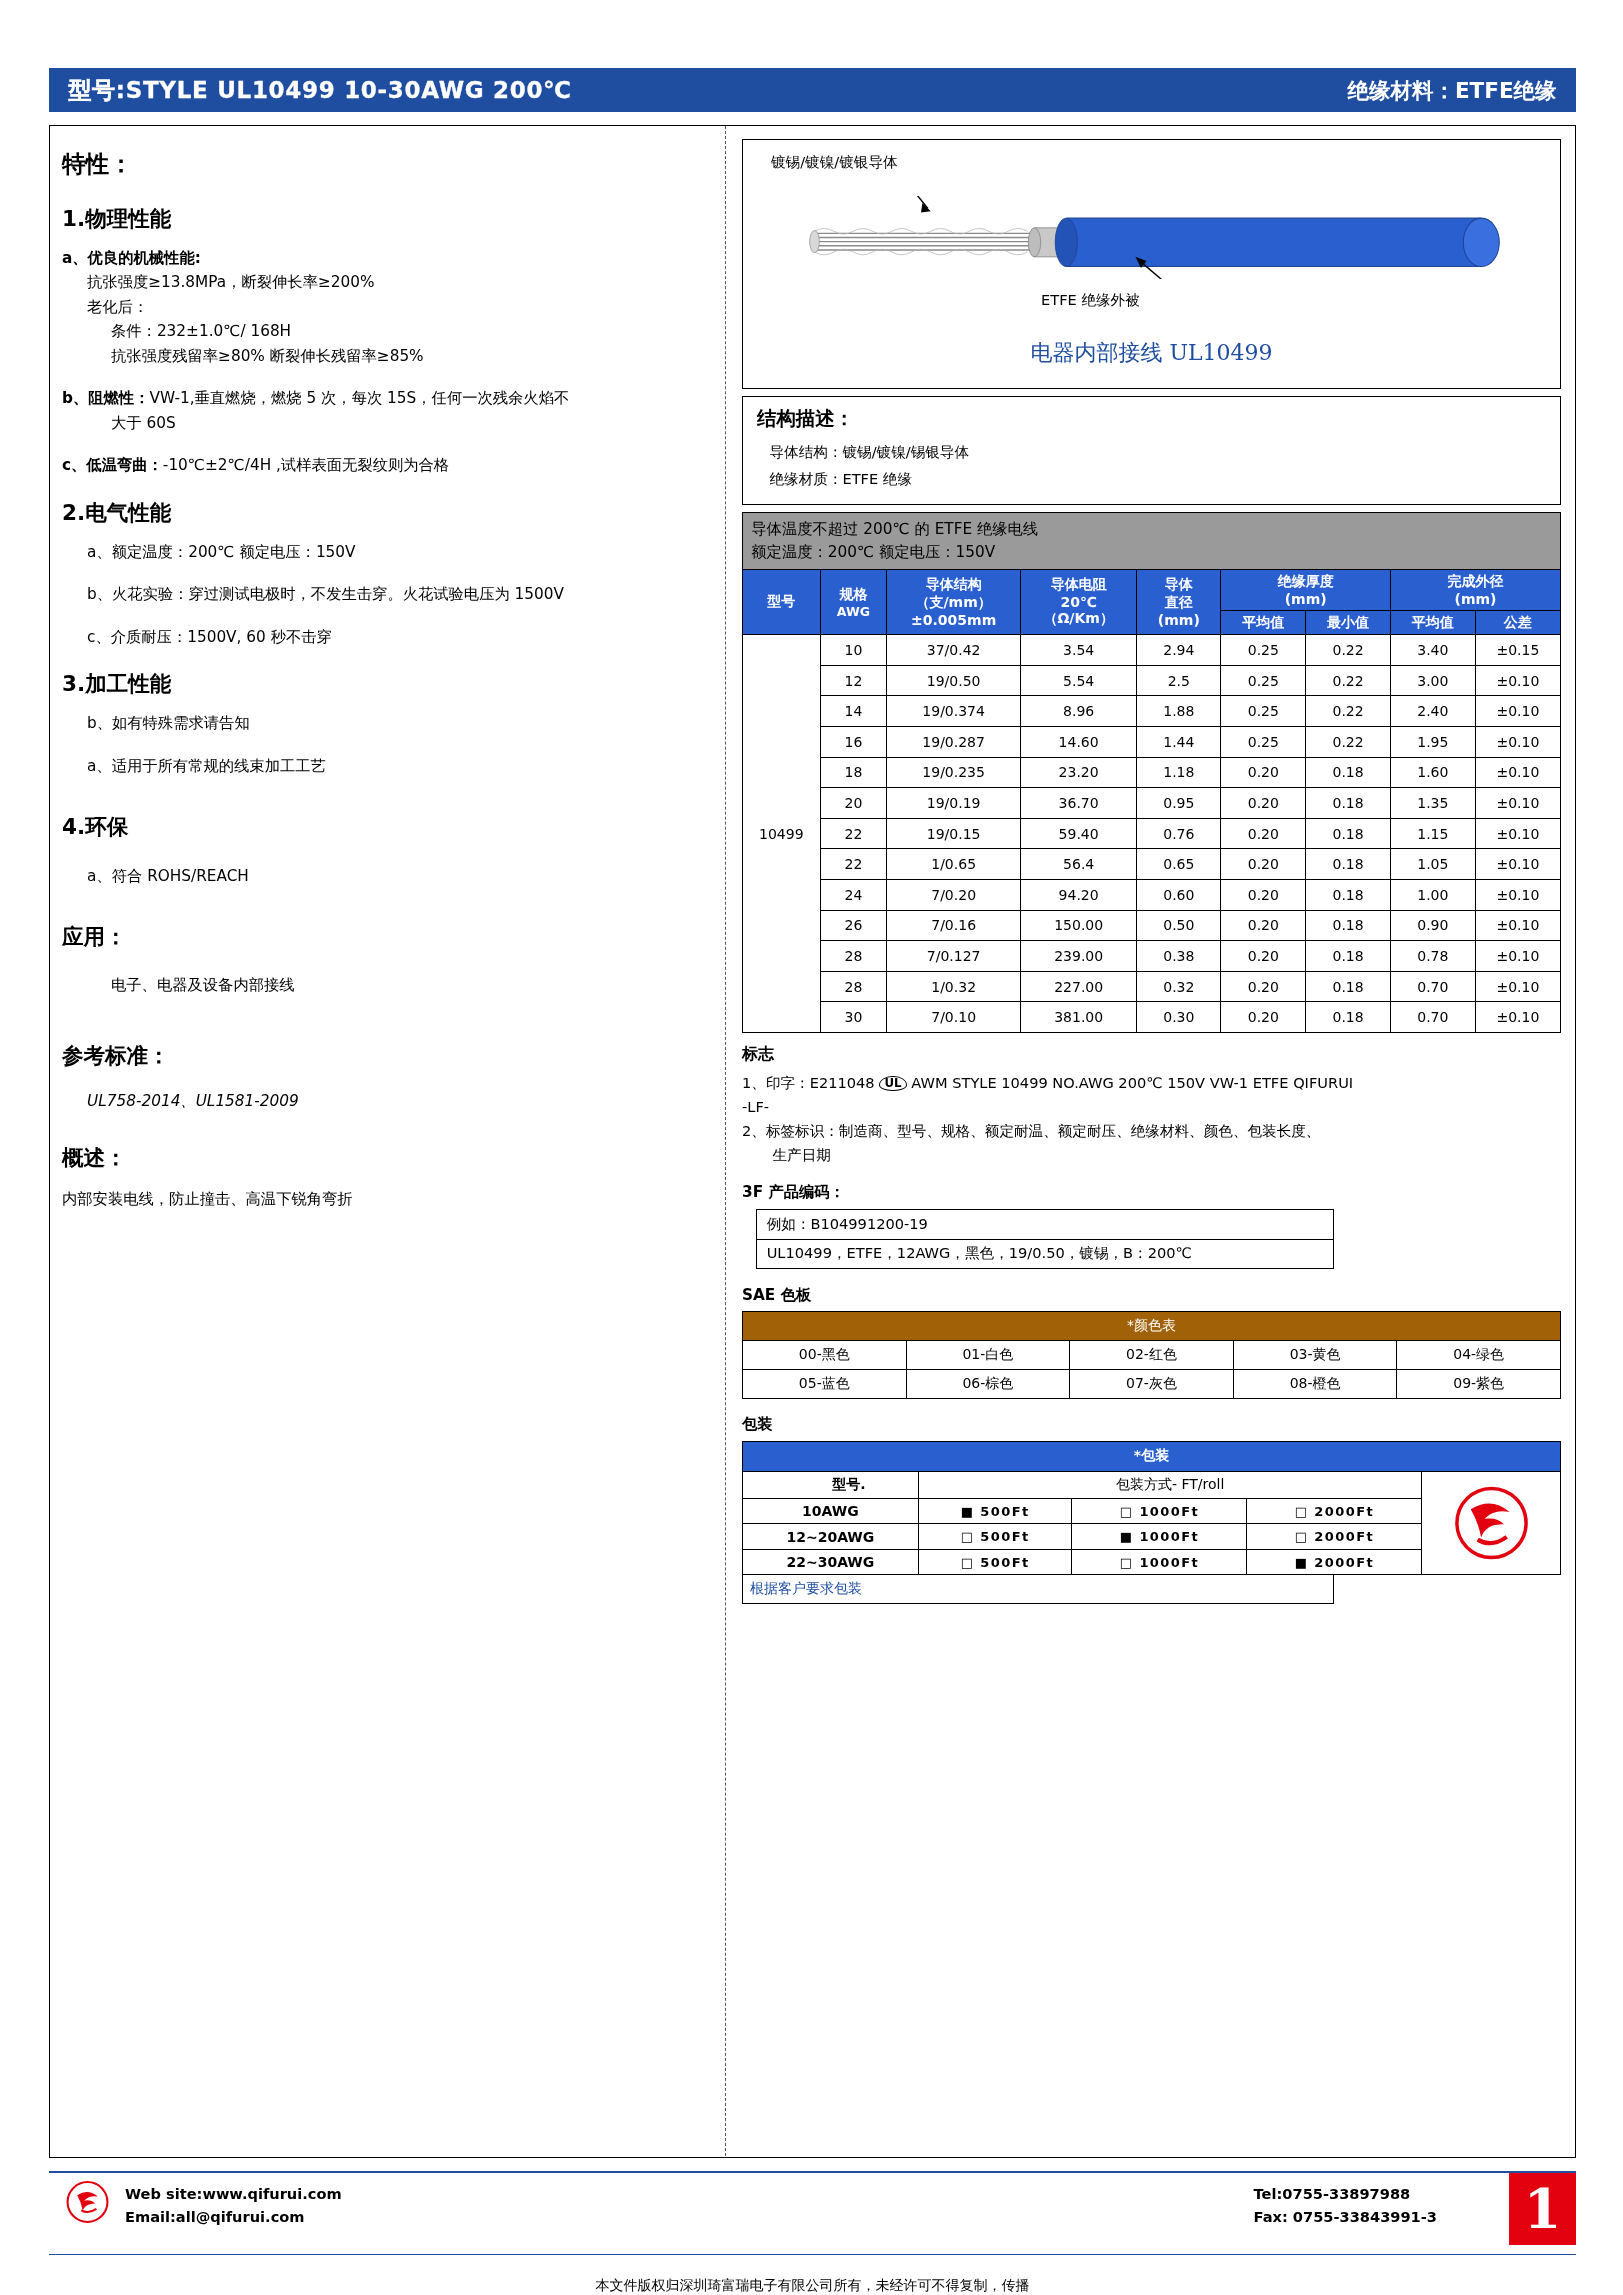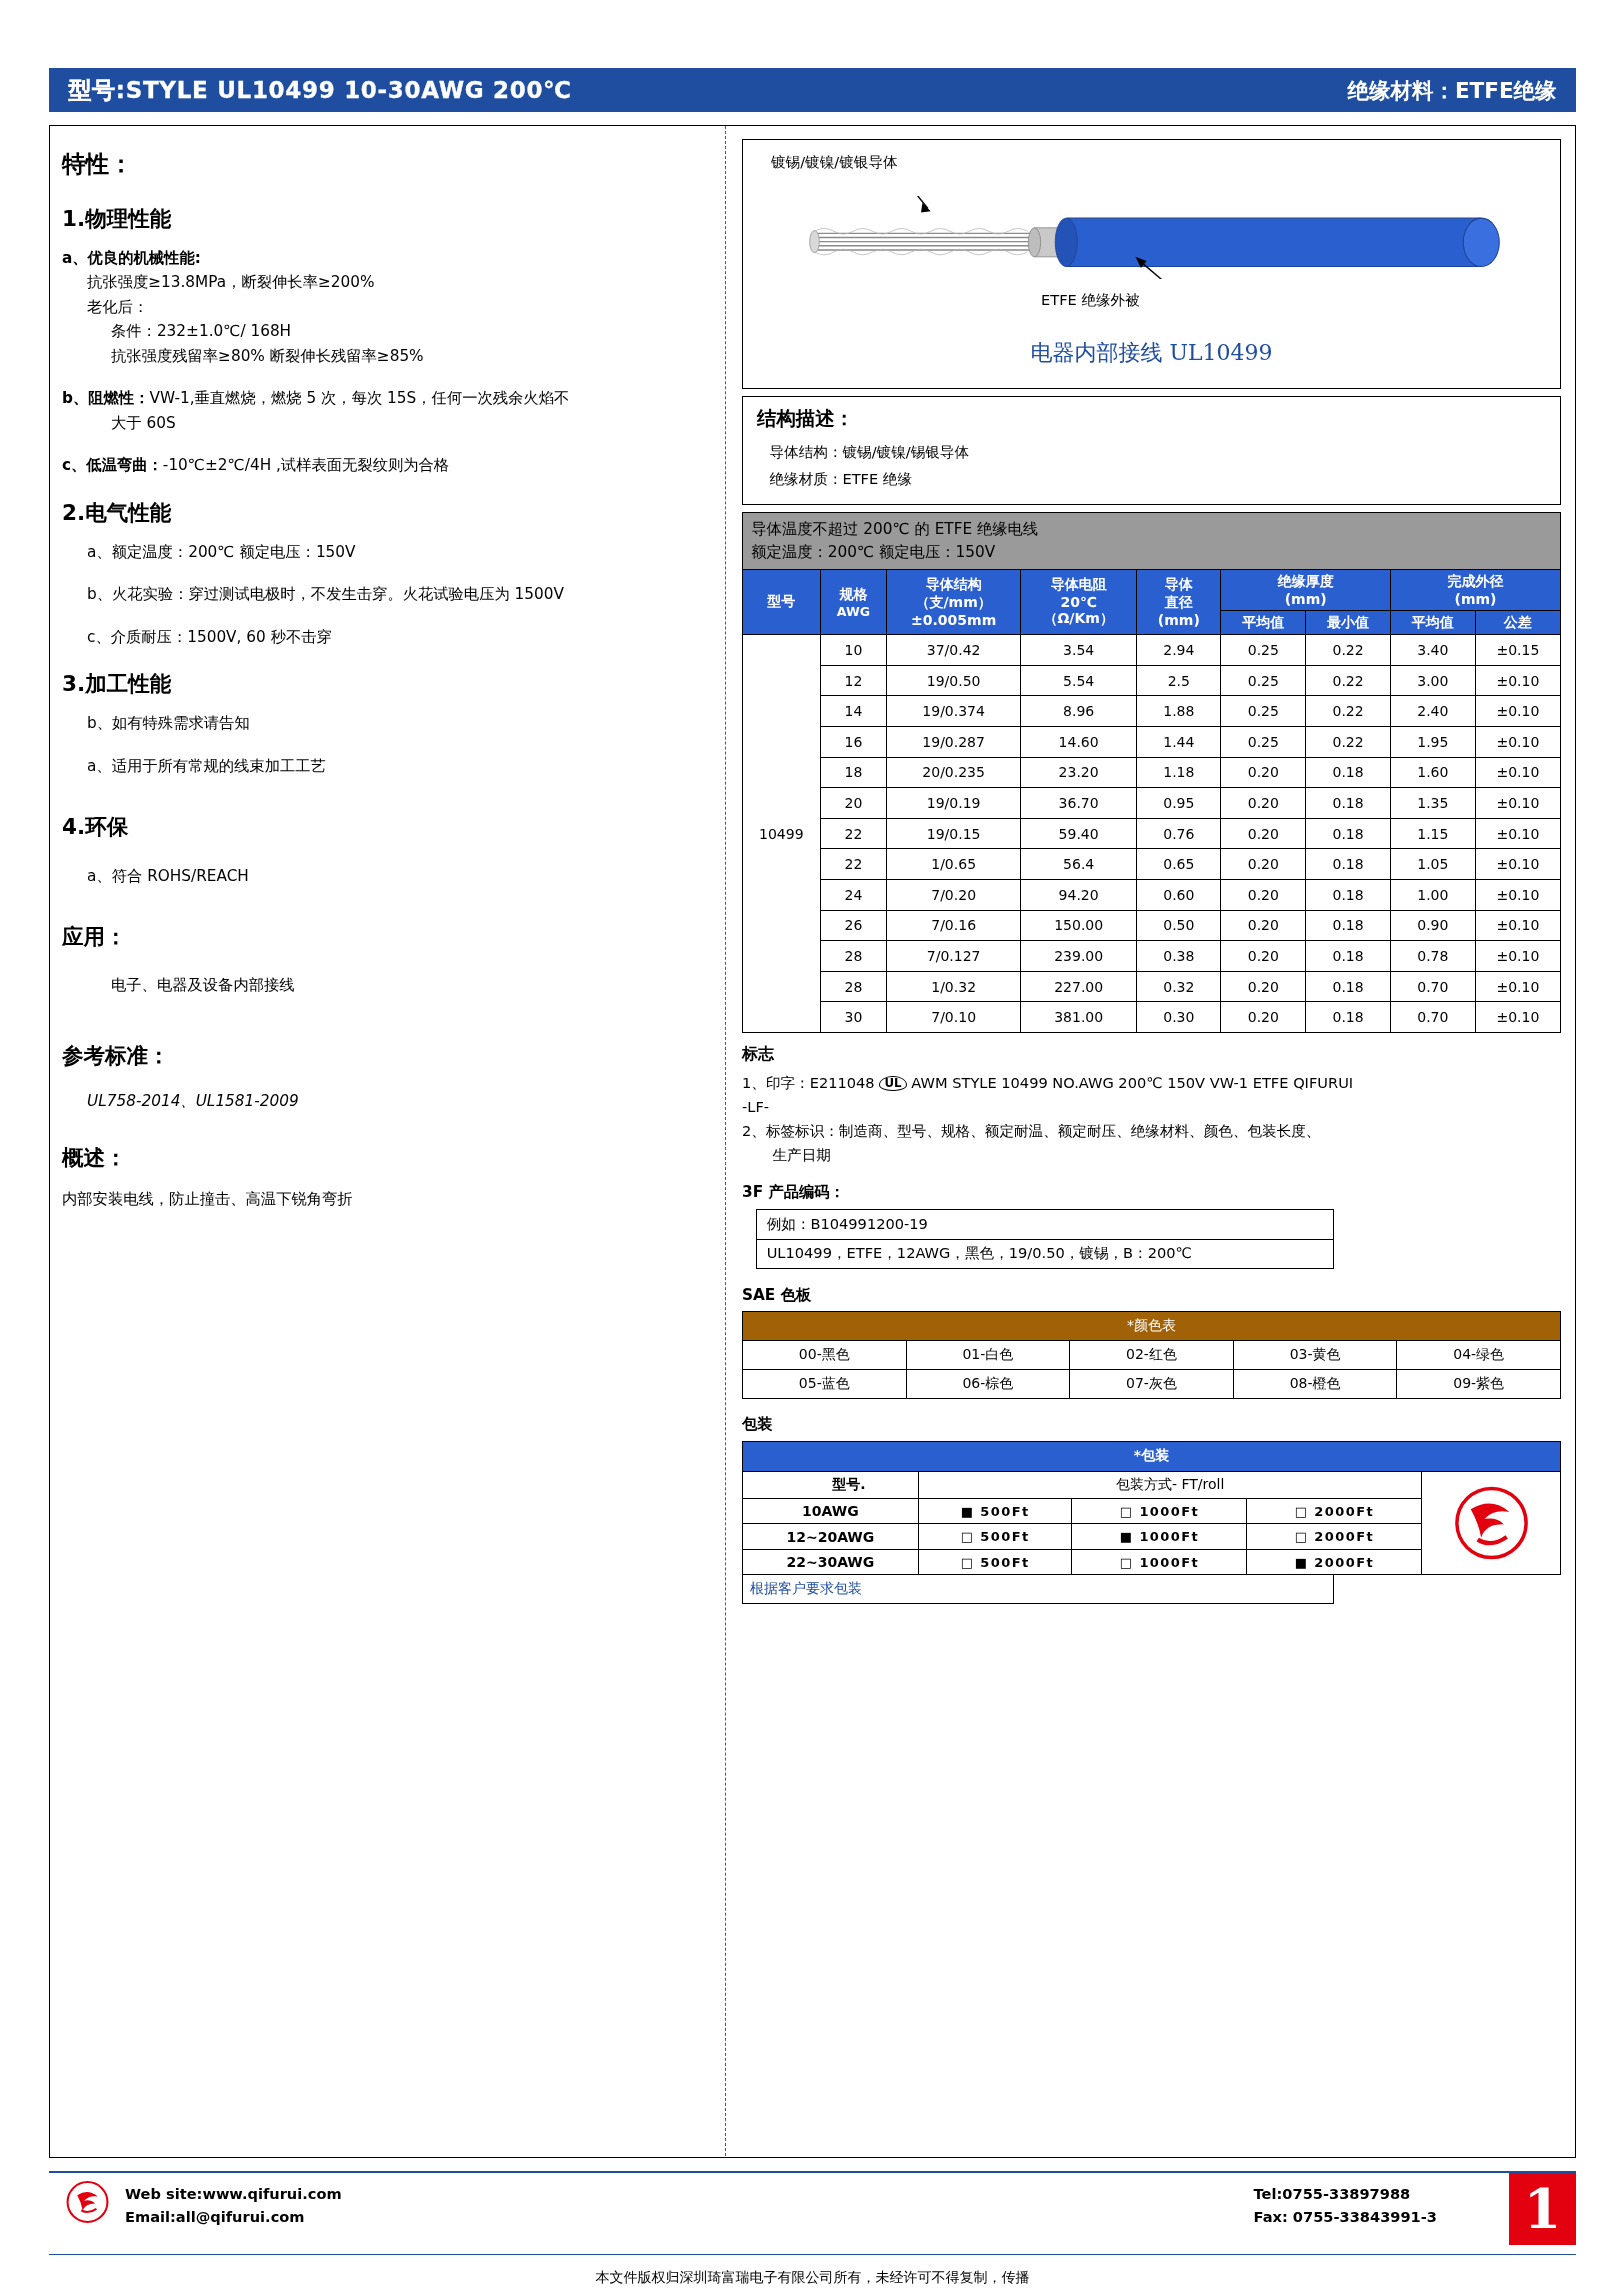--- a/index.html
+++ b/index.html
@@ -347,21 +347,21 @@
     text-align: center;
     line-height: 72px;
     font-family: "DejaVu Serif", serif;
   }
   .copyright {
     position: absolute;
     left: 49px;
     top: 2254px;
     width: 1527px;
     border-top: 1.4px solid #1f4ea1;
-    padding-top: 14px;
+    padding-top: 22px;
     text-align: center;
     font-size: 14px;
     font-family: "DejaVu Sans", sans-serif;
   }
   .logo-svg { display:block; }
 </style>
 </head>
 <body>
 
 <div class="page">
@@ -532,21 +532,21 @@
             <td>19/0.287</td>
             <td>14.60</td>
             <td>1.44</td>
             <td>0.25</td>
             <td>0.22</td>
             <td>1.95</td>
             <td>±0.10</td>
           </tr>
           <tr>
             <td>18</td>
-            <td>20/0.235</td>
+            <td>19/0.235</td>
             <td>23.20</td>
             <td>1.18</td>
             <td>0.20</td>
             <td>0.18</td>
             <td>1.60</td>
             <td>±0.10</td>
           </tr>
           <tr>
             <td>20</td>
             <td>19/0.19</td>

